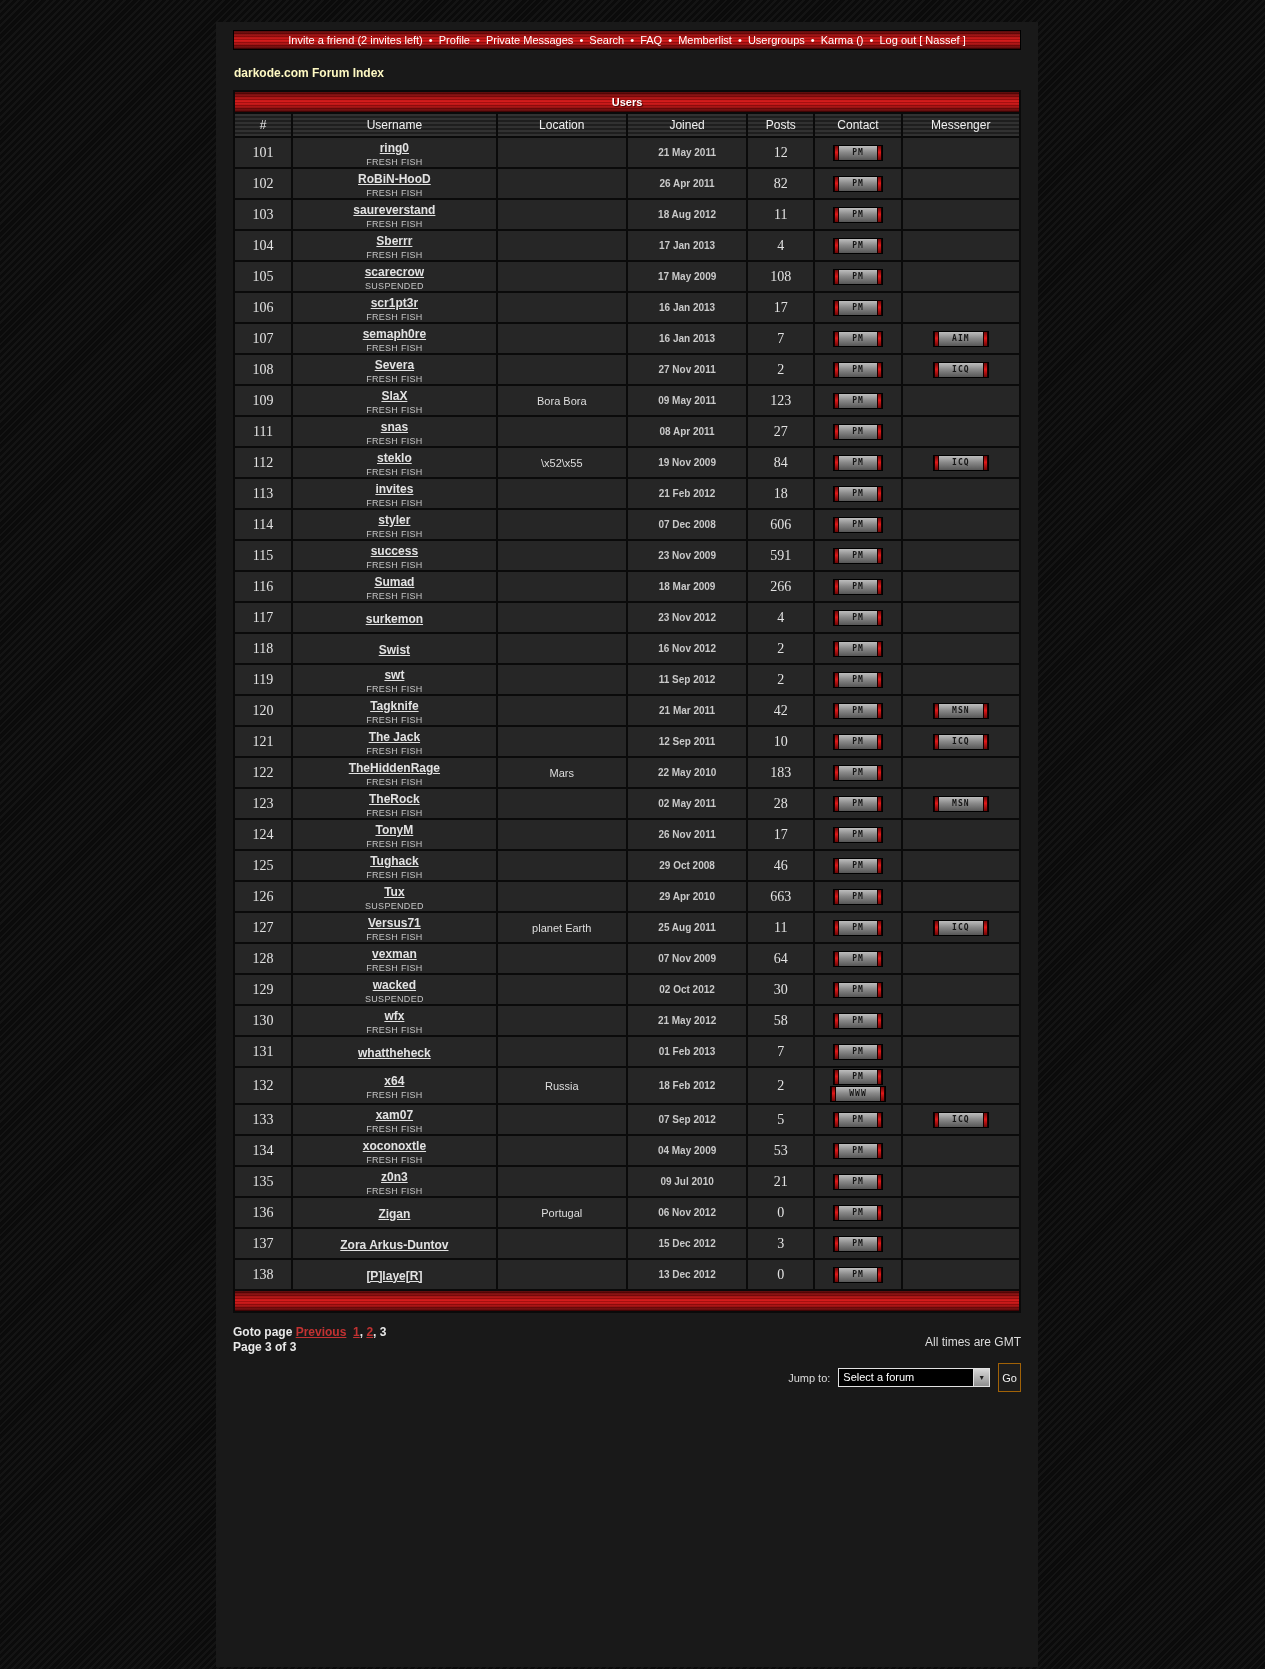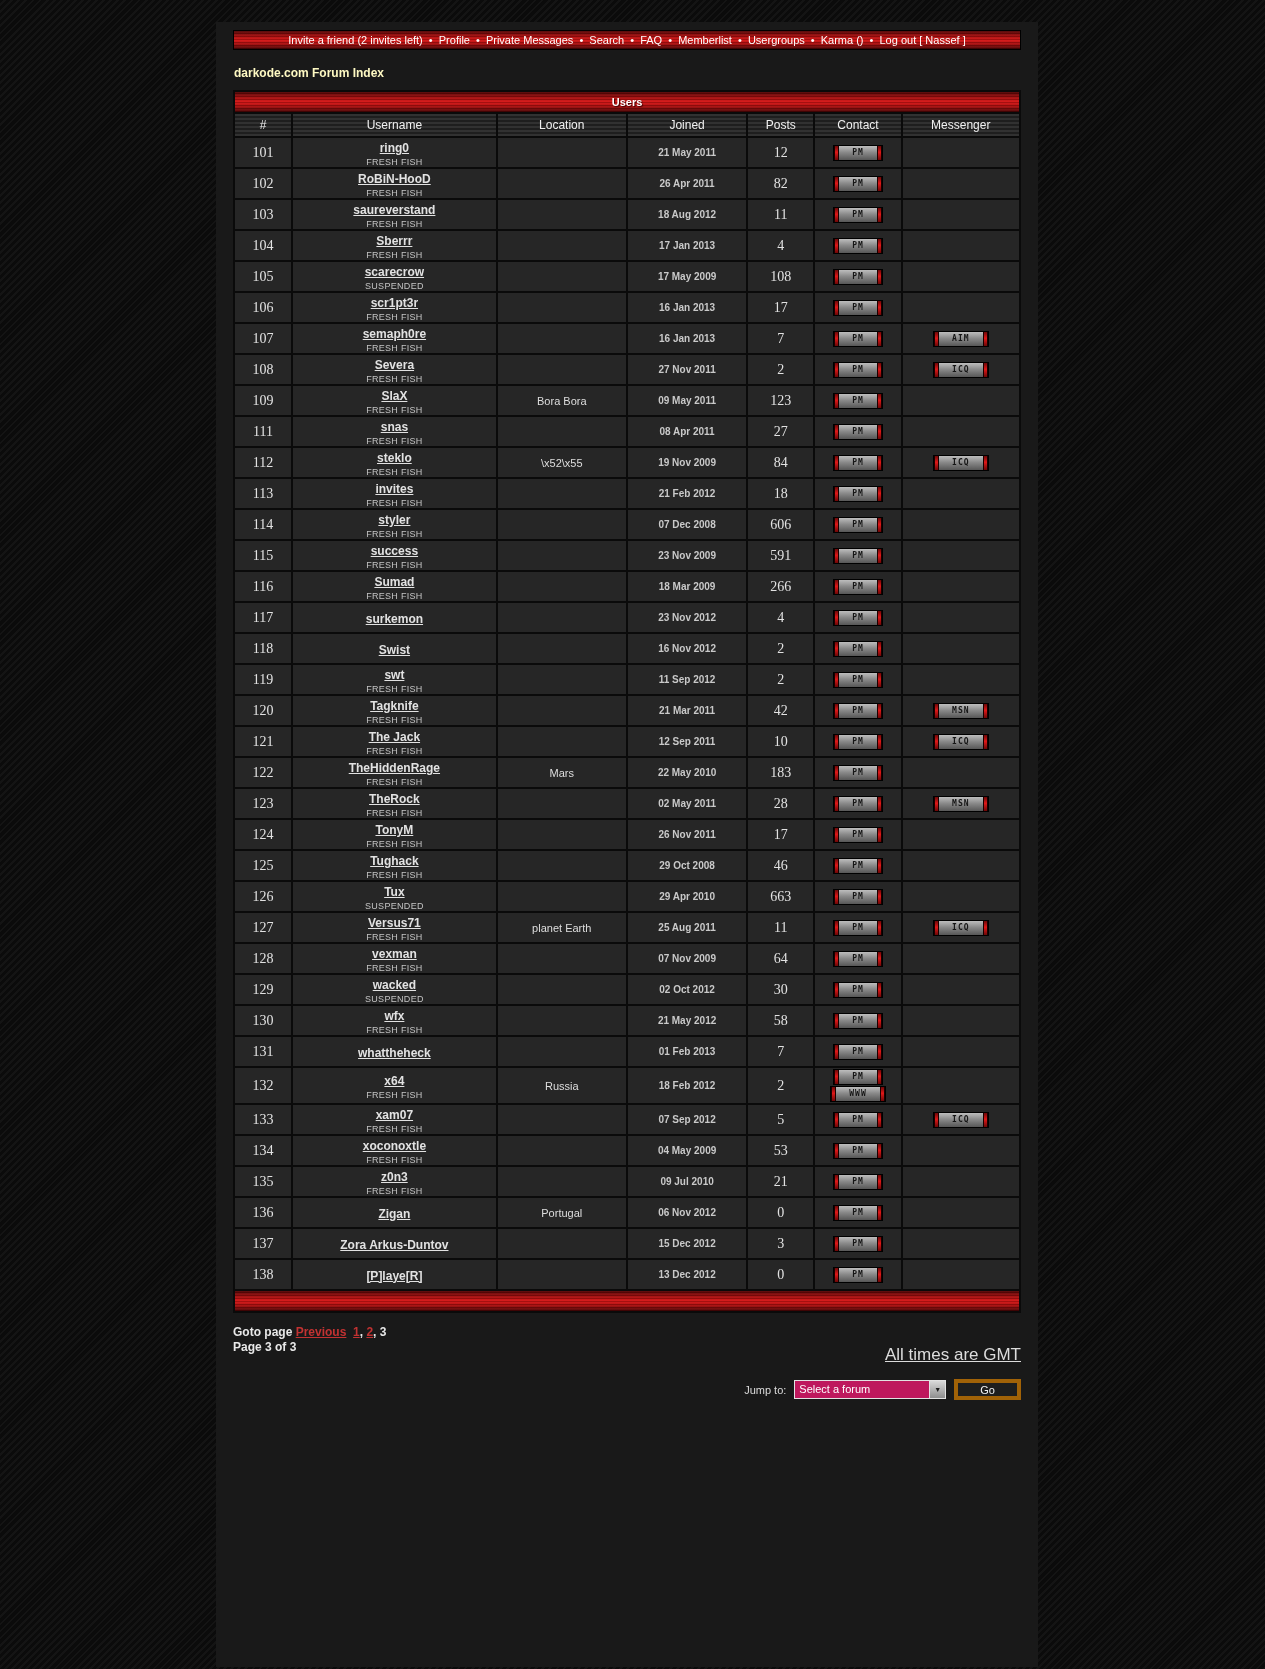--- a/index.html
+++ b/index.html
@@ -59,34 +59,34 @@
   .chip .lbl {
     padding:0 13px; line-height:14px; font-size:8px; font-weight:bold; letter-spacing:1px;
     font-family:"DejaVu Sans Mono", monospace; color:#161616;
     background:linear-gradient(180deg,#bdbdbd 0%,#8a8a8a 45%,#575757 100%);
   }
 
   .bottom { display:flex; justify-content:space-between; margin-top:12px; }
   .goto { font-size:12px; font-weight:bold; color:#e8e8e8; line-height:15px; }
   .goto a { color:#c23232; text-decoration:underline; font-weight:bold; cursor:pointer; }
   .right-block { text-align:right; }
-  .gmt { font-size:17px; color:#dcdcdc; margin-top:20px;text-decoration:underline; }
+  .gmt { font-size:12px; color:#dcdcdc; margin-top:10px; }
   .jumprow { margin-top:14px; display:flex; align-items:center; justify-content:flex-end; gap:8px; }
   .jumplbl { font-size:11px; color:#dcdcdc; }
   .selectwrap {
-    width:152px; height:19px; background:#be185d; border:1px solid #e2e2e2;
+    width:152px; height:19px; background:#000000; border:1px solid #e2e2e2;
     display:inline-flex; align-items:stretch; cursor:pointer;
   }
   .selval { flex:1; color:#fff; font-size:11px; line-height:17px; padding-left:4px; text-align:left; }
   .selarrow {
     width:16px; border-left:1px solid #e2e2e2; text-align:center; font-size:7px; line-height:17px;
     color:#1d1d1d; background:linear-gradient(180deg,#d9d9d9,#8e8e8e);
   }
   .gobtn {
-    height:21px; padding:0 22px; background:#1e1e1e; border:4px solid #a16207;
+    height:29px; padding:0 3px; background:#1e1e1e; border:1px solid #a16207;
     color:#f2f2f2; font-size:11px; font-family:"Liberation Sans", sans-serif; cursor:pointer;
   }
 </style>
 </head>
 <body>
 
 <div class="panel">
 
   <div class="topnav redbar"><a>Invite a friend (2 invites left)</a><span class="navsep"> • </span><a>Profile</a><span class="navsep"> • </span><a>Private Messages</a><span class="navsep"> • </span><a>Search</a><span class="navsep"> • </span><a>FAQ</a><span class="navsep"> • </span><a>Memberlist</a><span class="navsep"> • </span><a>Usergroups</a><span class="navsep"> • </span><a>Karma ()</a><span class="navsep"> • </span><a>Log out [ Nassef ]</a></div>
 

